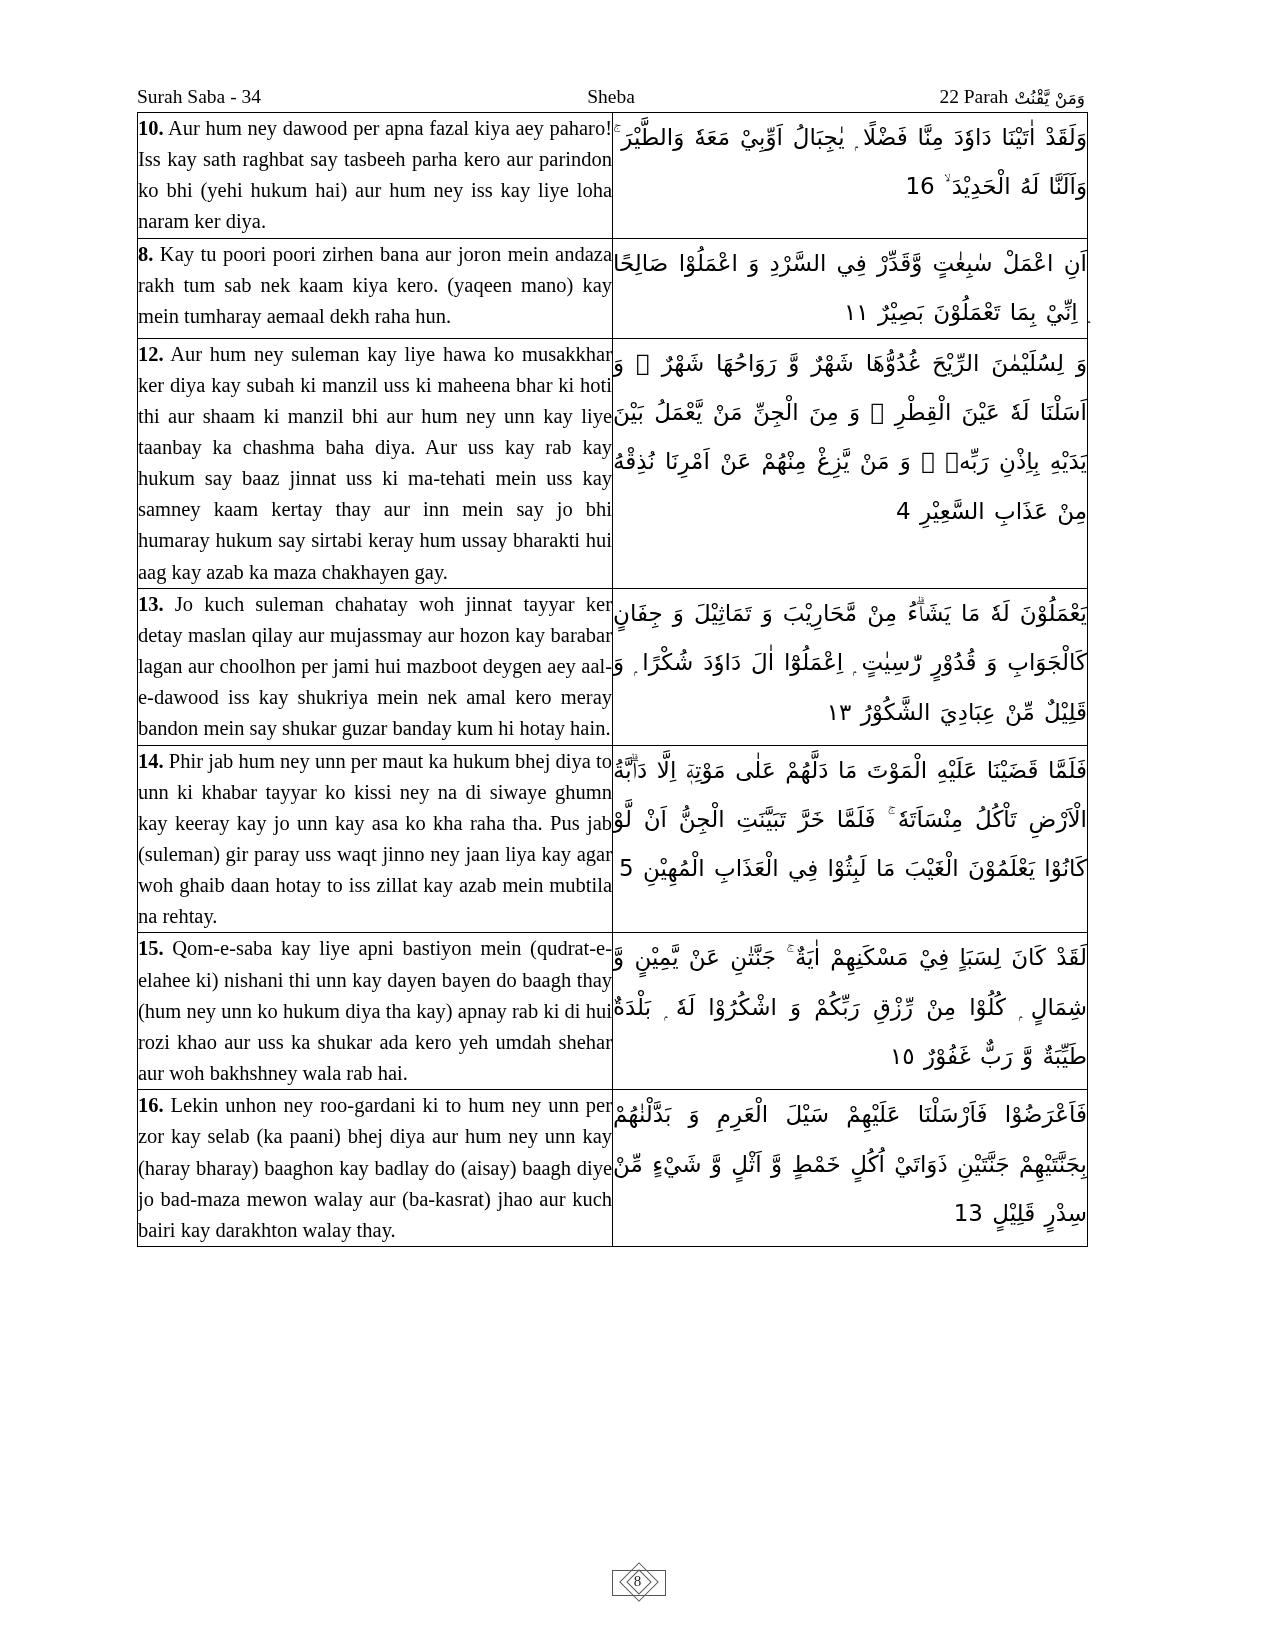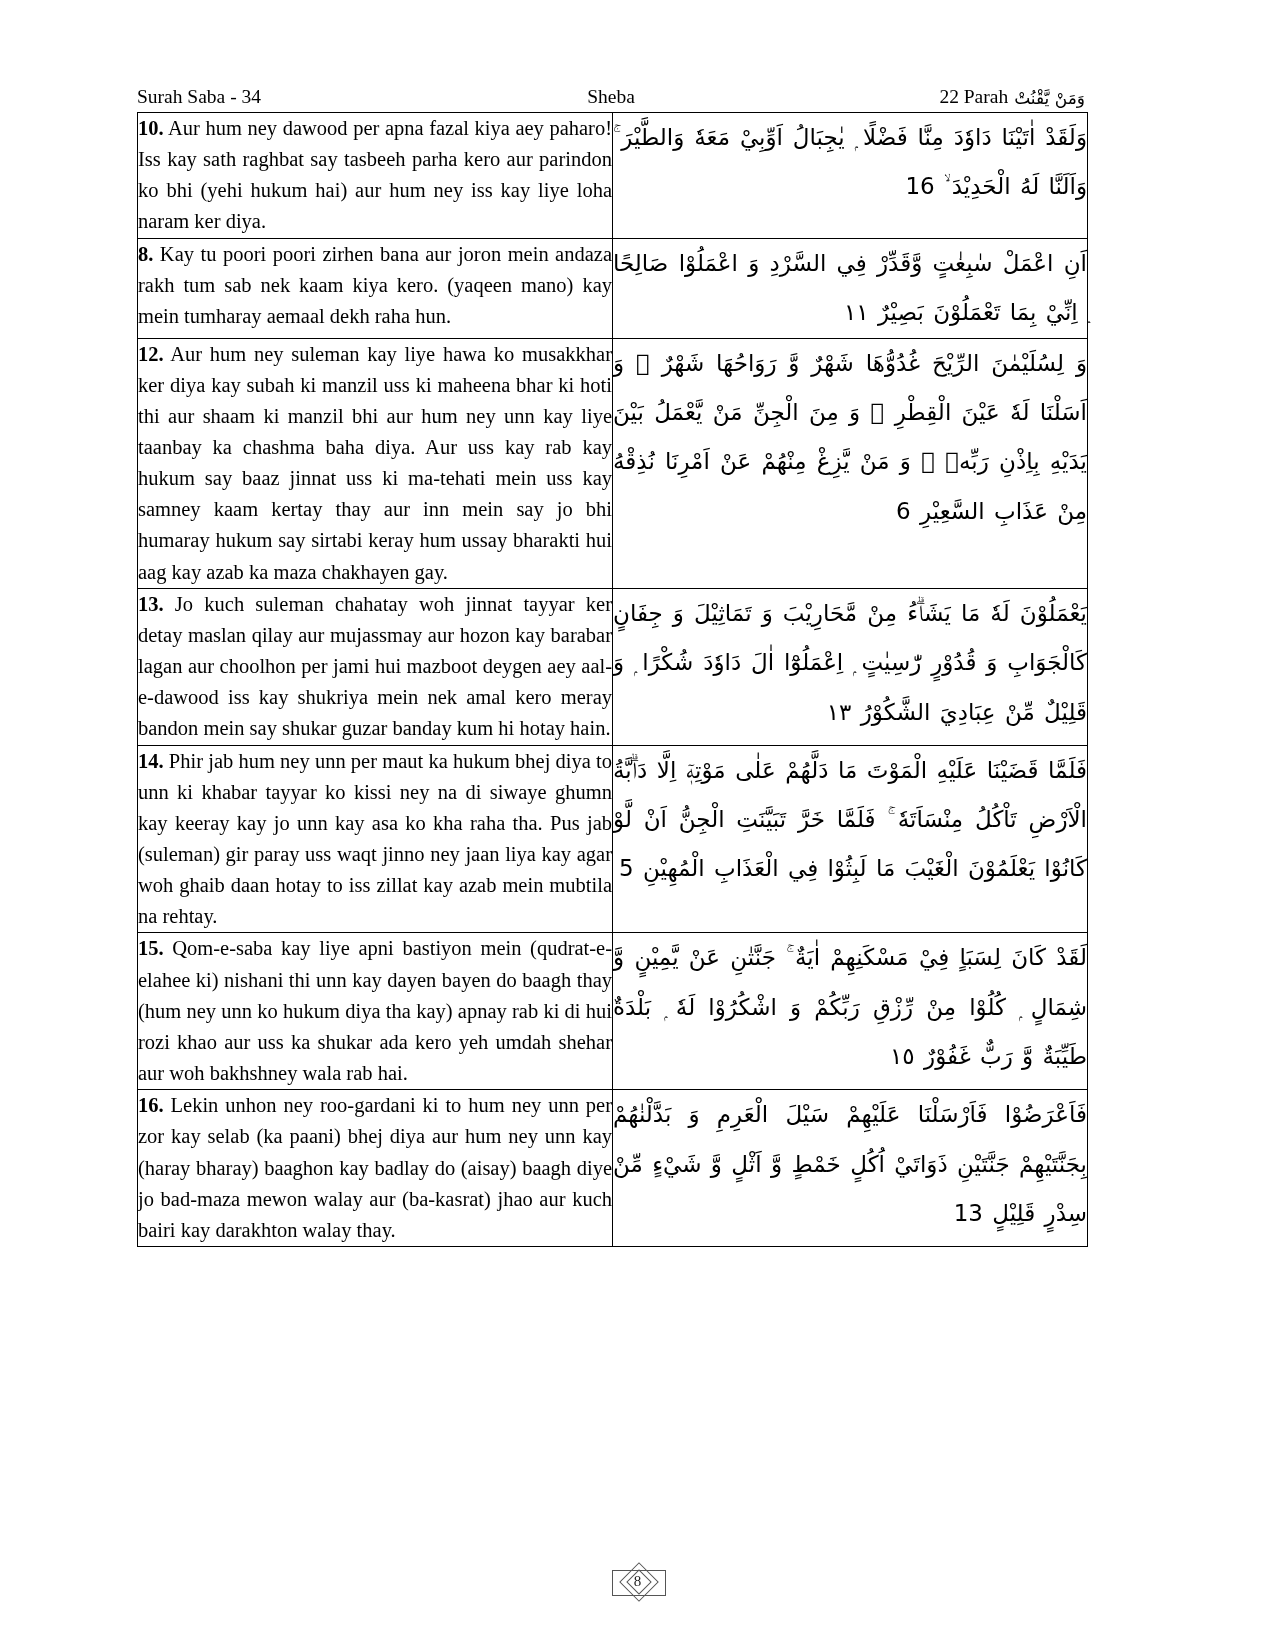--- a/index.html
+++ b/index.html
@@ -180,21 +180,21 @@
         </td>
       </tr>
       <tr>
         <td class="urdu">
           <div class="urdu-text">
             <span class="num">12.</span>
             <span>Aur hum ney suleman kay liye hawa ko musakkhar ker diya kay subah ki manzil uss ki maheena bhar ki hoti thi aur shaam ki manzil bhi aur hum ney unn kay liye taanbay ka chashma baha diya. Aur uss kay rab kay hukum say baaz jinnat uss ki ma-tehati mein uss kay samney kaam kertay thay aur inn mein say jo bhi humaray hukum say sirtabi keray hum ussay bharakti hui aag kay azab ka maza chakhayen gay.</span>
           </div>
         </td>
         <td class="arabic">
-          <div class="arabic-text">وَ لِسُلَيْمٰنَ الرِّيْحَ غُدُوُّهَا شَهْرٌ وَّ رَوَاحُهَا شَهْرٌ ۚ وَ اَسَلْنَا لَهٗ عَيْنَ الْقِطْرِ ۭ وَ مِنَ الْجِنِّ مَنْ يَّعْمَلُ بَيْنَ يَدَيْهِ بِاِذْنِ رَبِّهٖ ۭ وَ مَنْ يَّزِغْ مِنْهُمْ عَنْ اَمْرِنَا نُذِقْهُ مِنْ عَذَابِ السَّعِيْرِ 6</div>
+          <div class="arabic-text">وَ لِسُلَيْمٰنَ الرِّيْحَ غُدُوُّهَا شَهْرٌ وَّ رَوَاحُهَا شَهْرٌ ۚ وَ اَسَلْنَا لَهٗ عَيْنَ الْقِطْرِ ۭ وَ مِنَ الْجِنِّ مَنْ يَّعْمَلُ بَيْنَ يَدَيْهِ بِاِذْنِ رَبِّهٖ ۭ وَ مَنْ يَّزِغْ مِنْهُمْ عَنْ اَمْرِنَا نُذِقْهُ مِنْ عَذَابِ السَّعِيْرِ 4</div>
         </td>
       </tr>
       <tr>
         <td class="urdu">
           <div class="urdu-text">
             <span class="num">13.</span>
             <span>Jo kuch suleman chahatay woh jinnat tayyar ker detay maslan qilay aur mujassmay aur hozon kay barabar lagan aur choolhon per jami hui mazboot deygen aey aal-e-dawood iss kay shukriya mein nek amal kero meray bandon mein say shukar guzar banday kum hi hotay hain.</span>
           </div>
         </td>
         <td class="arabic">

